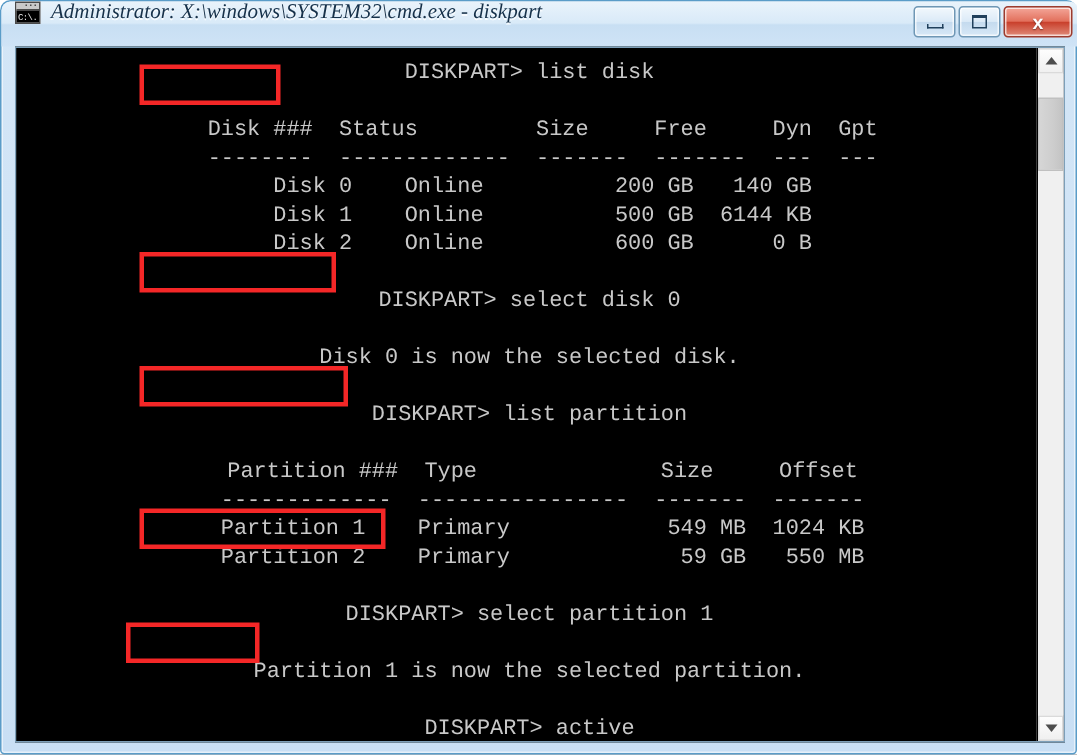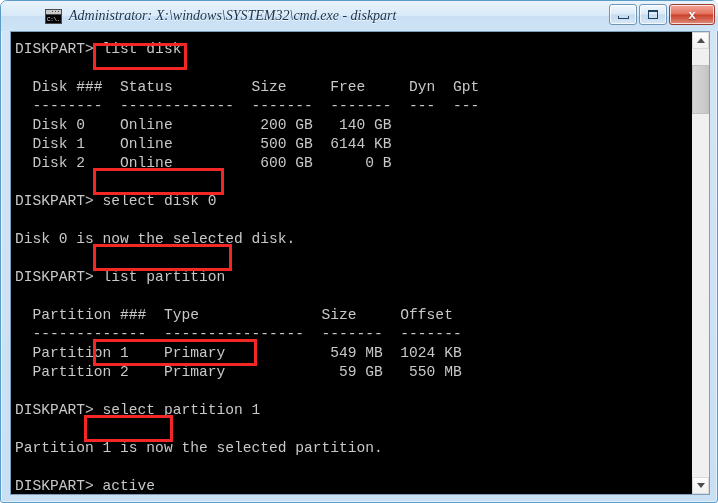--- a/index.html
+++ b/index.html
@@ -28,24 +28,22 @@
   }
 
   
   .titlebar {
     position: absolute;
     left: 0; top: 0;
     width: 718px;
     height: 30px;
     box-sizing: border-box;
     display: flex;
-    align-items: center;
     border-radius: 6px 6px 0 0;
     background: linear-gradient(to bottom, #e9f3fb 0%, #d9eaf8 48%, #c8dff3 52%, #cfe3f6 100%);
-    padding-left: 35px;
   }
   .title-icon {
     width: 17px;
     height: 15px;
     margin-left: 9px;
     margin-right: 7px;
     flex: 0 0 auto;
     position: relative;
     background: #ffffff;
     border: 1px solid #4a4a4a;
@@ -159,20 +157,21 @@
     right: 0;
     font-family: "Liberation Mono", "DejaVu Sans Mono", monospace;
     font-size: 14.6px;
     line-height: 19px;
     color: #c8c8c8;
     white-space: pre;
     letter-spacing: 0px;
   }
   .lines div {
     height: 19px;
+    text-align: center;
   }
 
   
   .hl {
     position: absolute;
     border: 3px solid #f42727;
     box-sizing: border-box;
     pointer-events: none;
   }
 

